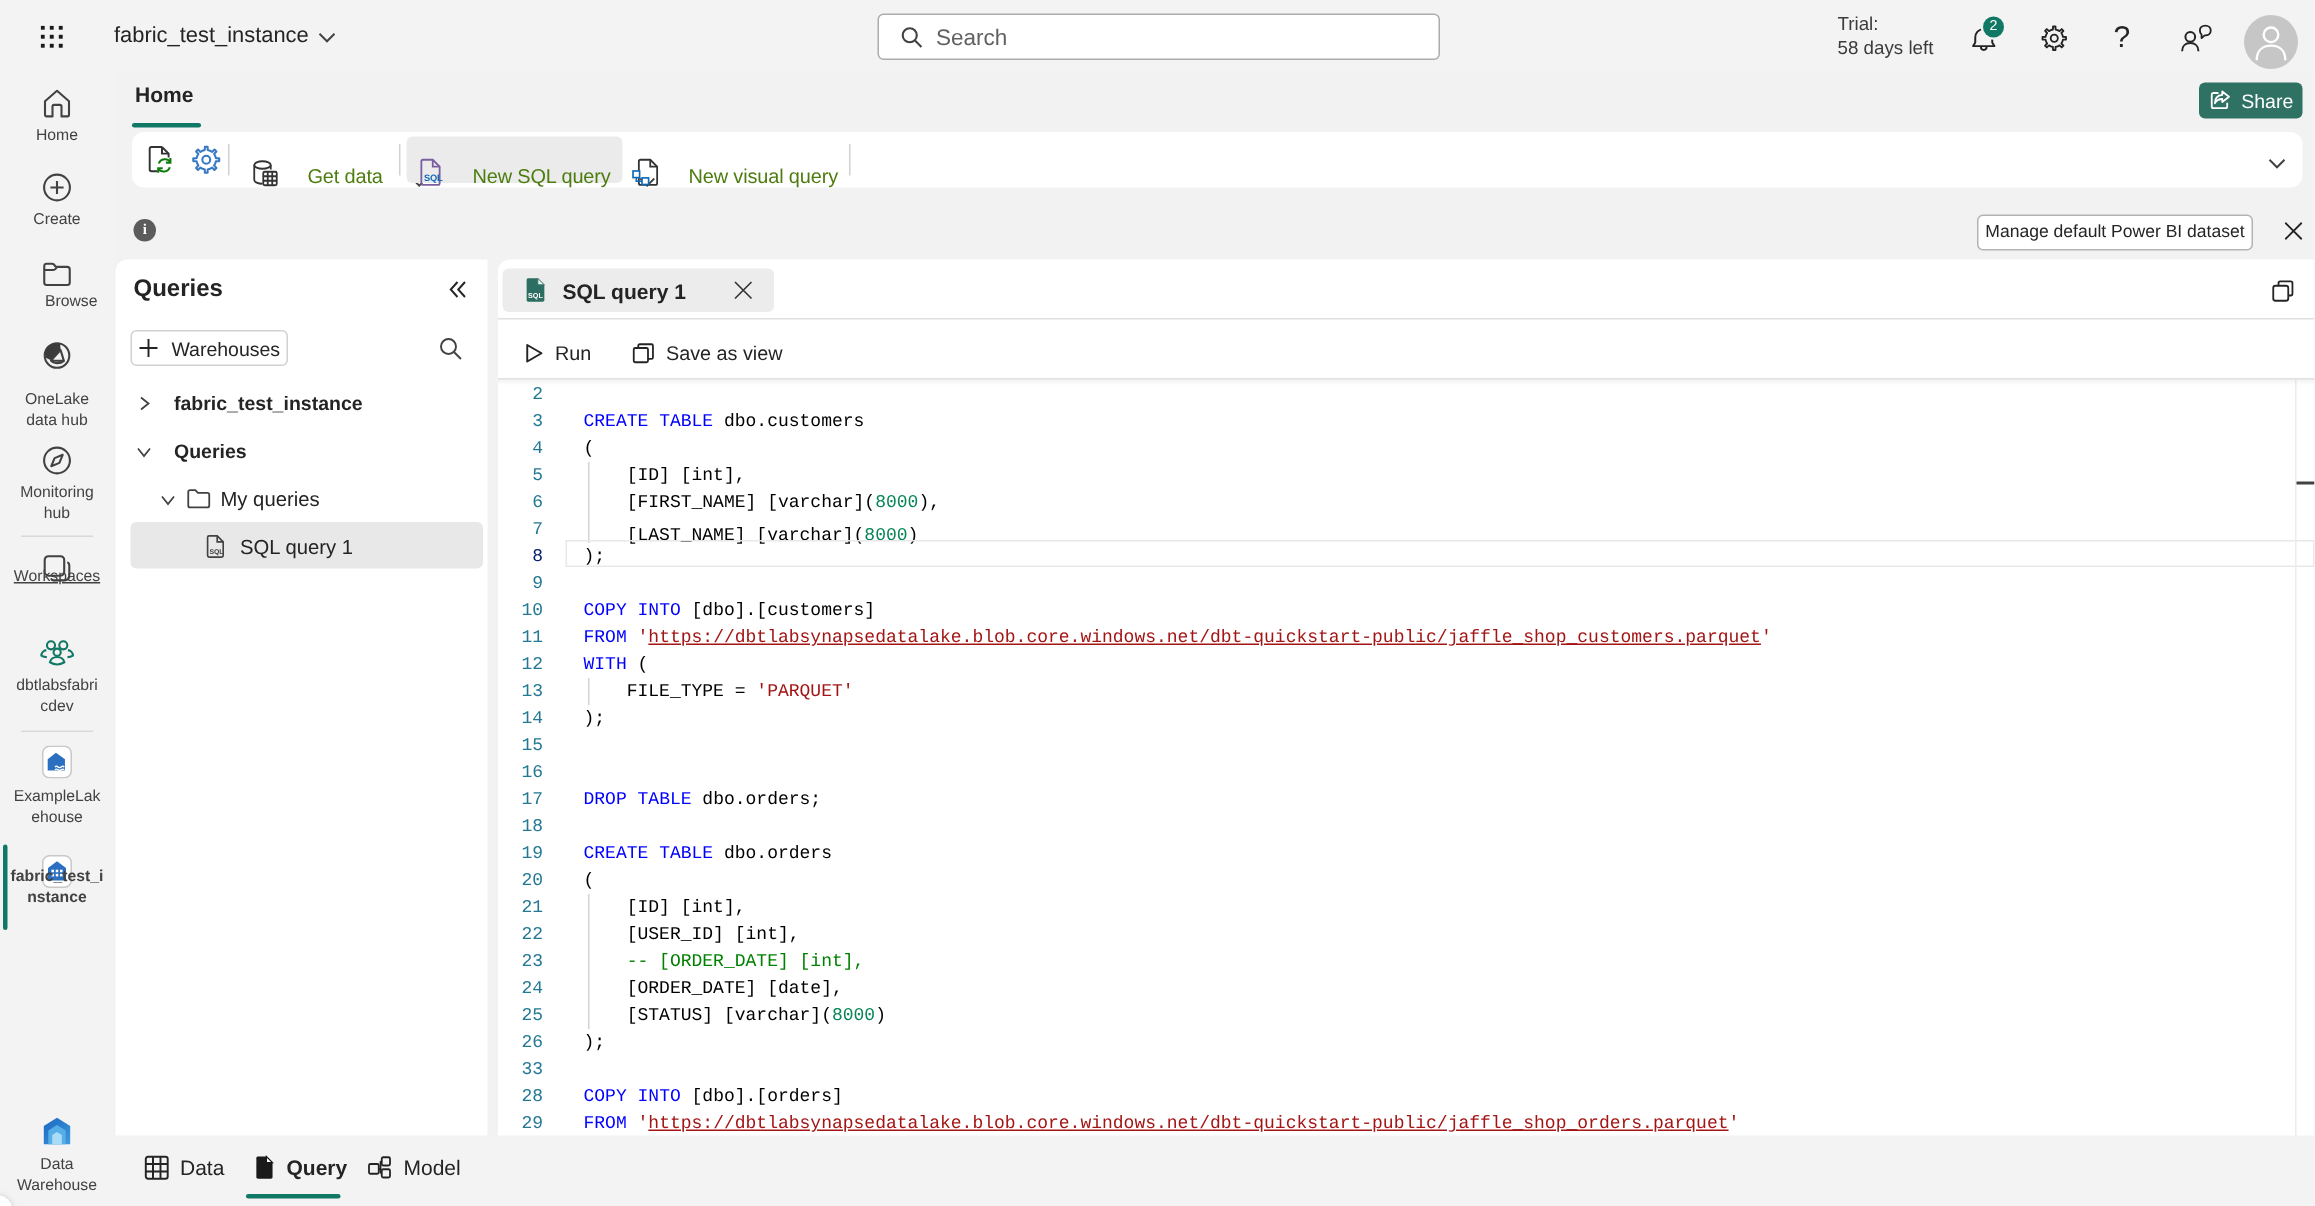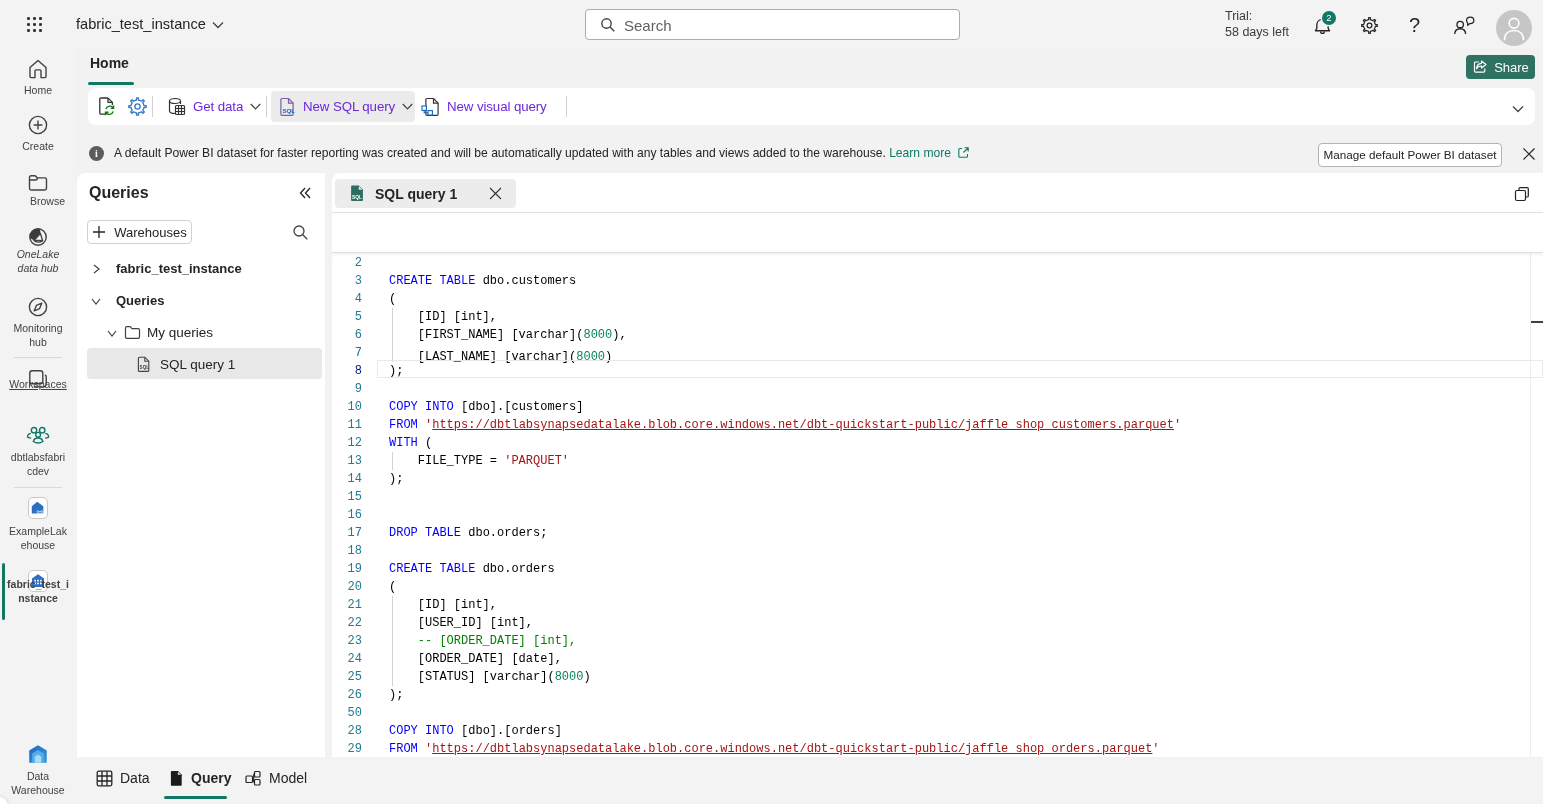--- a/index.html
+++ b/index.html
@@ -14,21 +14,21 @@
 
 #rail{position:absolute;left:0;top:48px;width:76px;height:756px;background:#f3f3f3;z-index:5}
 .ritem{position:absolute;left:0;width:76px;text-align:center;color:#424242;font-size:10.5px;line-height:13.5px}
 .rdiv{position:absolute;left:14px;width:48px;border-top:1px solid #d9d9d9}
 
 #hometab{position:absolute;left:90px;top:55px;font-size:14px;font-weight:700;color:#242424}
 #homeul{position:absolute;left:88px;top:82px;width:46px;height:3px;background:#117865;border-radius:2px}
 #sharebtn{position:absolute;left:1466px;top:55px;width:69px;height:24px;background:#2f7163;border-radius:4px;color:#fff;font-size:13px;display:flex;align-items:center;justify-content:center;gap:6px}
 #ribbon{position:absolute;left:88px;top:88px;width:1447px;height:37px;background:#fff;border-radius:8px}
 .tdiv{position:absolute;top:8px;height:21px;border-left:1px solid #d1d1d1}
-.tbtn{position:absolute;top:0;height:37px;display:flex;align-items:center;gap:7px;font-size:13.3px;letter-spacing:-0.1px;color:#6d28d9}
+.tbtn{position:absolute;top:0;height:37px;display:flex;align-items:flex-end;gap:19px;font-size:13.3px;letter-spacing:-0.1px;color:#4d7c0f}
 
 #banner{position:absolute;left:76px;top:137px;width:1467px;height:33px}
 #bannertext{position:absolute;left:38px;top:9px;font-size:12.1px;color:#242424}
 #managebtn{position:absolute;left:1242px;top:6px;width:184px;height:24px;background:#fff;border:1px solid #b3b3b3;border-radius:4px;font-size:11.7px;text-align:center;line-height:22px}
 
 #explorer{position:absolute;left:77px;top:173px;width:248px;height:584px;background:#fff;border-radius:8px 0 0 0}
 #exptitle{position:absolute;left:12px;top:11px;font-size:16px;font-weight:700}
 #whbtn{position:absolute;left:10px;top:47px;width:105px;height:24px;border:1px solid #d1d1d1;border-radius:4px;font-size:13px;color:#242424;display:flex;align-items:center;justify-content:center;gap:8px}
 .trow{position:absolute;left:0;width:248px;height:31px;display:flex;align-items:center;font-size:13.5px}
 .trow .chev{width:12px;height:12px;flex:none}
@@ -130,21 +130,21 @@
     </div>
     <div class="ritem" style="top: 147px; padding-left: 19px;">Browse</div>
     <div style="position: absolute; left: 27px; top: 178px;">
       <svg width="22" height="22" viewBox="0 0 22 22">
         <circle cx="11" cy="11" r="8.2" stroke="#424242" stroke-width="1.4" fill="none"></circle>
         <path d="M11 2.8 C7 2.8 3.6 5.7 2.9 9.5 L3.5 12.5 L7 14.2 L13.5 7.5 L13 3 C12.4 2.85 11.7 2.8 11 2.8 Z" fill="#3b3b3b"></path>
         <path d="M13.4 7.4 L15.6 14.6 L7 14.3 Z" stroke="#424242" stroke-width="1.4" fill="none" stroke-linejoin="round"></path>
         <path d="M15.6 14.6 C13 16.8 8.6 16.5 7 14.3" stroke="#424242" stroke-width="1.4" fill="none"></path>
       </svg>
     </div>
-    <div class="ritem" style="top: 200px; font-style: italic;">OneLake<br>data hub</div>
+    <div class="ritem" style="top: 212px;">OneLake<br>data hub</div>
     <div style="position: absolute; left: 27px; top: 248px;">
       <svg width="22" height="22" viewBox="0 0 22 22">
         <circle cx="11" cy="11" r="8.6" stroke="#424242" stroke-width="1.4" fill="none"></circle>
         <path d="M14.8 7.2 L12.6 12.6 L7.2 14.8 L9.4 9.4 Z" stroke="#424242" stroke-width="1.4" fill="none" stroke-linejoin="round"></path>
       </svg>
     </div>
     <div class="ritem" style="top: 274px;">Monitoring<br>hub</div>
     <div class="rdiv" style="top: 309px;"></div>
     <div style="position: absolute; left: 27px; top: 320px;">
       <svg width="22" height="22" viewBox="0 0 22 22">
@@ -269,25 +269,20 @@
     <span>New visual query</span>
   </div>
   <div class="tdiv" style="left:478px"></div>
   <svg class="abs" style="left:1424px;top:17px" width="12" height="8" viewBox="0 0 12 8">
       <path d="M1 1.5 L6 6.5 L11 1.5" fill="none" stroke="#424242" stroke-width="1.3"></path>
     </svg>
 </div>
 
 <div id="banner">
   <div class="abs" style="left:13px;top:9px;width:15px;height:15px;border-radius:50%;background:#5c5c5c;color:#fff;font-size:10px;font-weight:700;text-align:center;line-height:15px;font-family:'Liberation Serif',serif">i</div>
-  <div id="bannertext">A default Power BI dataset for faster reporting was created and will be automatically updated with any tables and views added to the warehouse. <span style="color:#117865">Learn more</span>
-  <svg style="display:inline-block;vertical-align:-2px;margin-left:3px" width="13" height="13" viewBox="0 0 13 13">
-        <path d="M5 2.5 L2.8 2.5 C2.1 2.5 1.8 2.9 1.8 3.5 L1.8 10.2 C1.8 10.8 2.1 11.2 2.8 11.2 L9.5 11.2 C10.1 11.2 10.5 10.8 10.5 10.2 L10.5 8" fill="none" stroke="#117865" stroke-width="1.1"></path>
-        <path d="M7.5 1.8 L11.2 1.8 L11.2 5.5 M11 2 L6.5 6.5" fill="none" stroke="#117865" stroke-width="1.1"></path>
-      </svg></div>
   <div id="managebtn">Manage default Power BI dataset</div>
   <svg class="abs" style="left:1447px;top:11px" width="12" height="12" viewBox="0 0 12 12">
       <path d="M0.5 0.5 L11.5 11.5 M11.5 0.5 L0.5 11.5" stroke="#242424" stroke-width="1.2"></path>
     </svg>
 </div>
 
 <div id="explorer">
   <div id="exptitle">Queries</div>
   <svg class="abs" style="left:221px;top:13px" width="14" height="14" viewBox="0 0 14 14">
       <path d="M7 2 L2.5 7 L7 12 M12 2 L7.5 7 L12 12" fill="none" stroke="#242424" stroke-width="1.3"></path>
@@ -341,20 +336,31 @@
     <span style="margin-left:10px;font-size:14px;font-weight:700">SQL query 1</span>
     <svg style="margin-left:32px" width="13" height="13" viewBox="0 0 13 13">
         <path d="M1 1 L12 12 M12 1 L1 12" stroke="#333" stroke-width="1.1"></path>
       </svg>
   </div>
   <svg class="abs" style="left:1182px;top:13px" width="16" height="16" viewBox="0 0 16 16">
       <rect x="1.5" y="4.5" width="10" height="10" rx="1.5" fill="none" stroke="#242424" stroke-width="1.2"></rect>
       <path d="M5 4.5 L5 2.8 C5 2 5.4 1.6 6.1 1.6 L13.2 1.6 C13.9 1.6 14.3 2 14.3 2.7 L14.3 9.9 C14.3 10.6 13.9 11 13.2 11 L11.5 11" fill="none" stroke="#242424" stroke-width="1.2"></path>
     </svg>
   <div id="tabbar-border"></div>
+  <div id="runbar">
+    <svg class="abs" style="left:17px;top:15px" width="14" height="15" viewBox="0 0 14 15">
+        <path d="M2.5 2 L12 7.5 L2.5 13 Z" fill="none" stroke="#242424" stroke-width="1.3" stroke-linejoin="round"></path>
+      </svg>
+    <div class="abs" style="left:38px;top:15px;font-size:13.2px">Run</div>
+    <svg class="abs" style="left:89px;top:15px" width="16" height="15" viewBox="0 0 16 15">
+        <rect x="1.5" y="4" width="9.5" height="9.5" rx="1" fill="none" stroke="#242424" stroke-width="1.2"></rect>
+        <path d="M4.5 4 L4.5 2.5 C4.5 1.9 4.9 1.5 5.5 1.5 L13.3 1.5 C13.9 1.5 14.3 1.9 14.3 2.5 L14.3 10.3 C14.3 10.9 13.9 11.3 13.3 11.3 L11 11.3" fill="none" stroke="#242424" stroke-width="1.2"></path>
+      </svg>
+    <div class="abs" style="left:112px;top:15px;font-size:13.2px">Save as view</div>
+  </div>
   <div id="runbar-border"></div>
   <div id="editor">
       <div class="ln" style="top:1px">2</div>
       <div class="cl" style="top:1px"></div>
       <div class="ln" style="top:19px">3</div>
       <div class="cl" style="top:19px"><span class="k">CREATE</span> <span class="k">TABLE</span> dbo.customers</div>
       <div class="ln" style="top:37px">4</div>
       <div class="cl" style="top:37px">(</div>
       <div class="ln" style="top:55px">5</div>
       <div class="cl" style="top:55px">    [ID] [int],</div>
@@ -393,21 +399,21 @@
       <div class="ln" style="top:361px">22</div>
       <div class="cl" style="top:361px">    [USER_ID] [int],</div>
       <div class="ln" style="top:379px">23</div>
       <div class="cl" style="top:379px"><span class="c">    -- [ORDER_DATE] [int],</span></div>
       <div class="ln" style="top:397px">24</div>
       <div class="cl" style="top:397px">    [ORDER_DATE] [date],</div>
       <div class="ln" style="top:415px">25</div>
       <div class="cl" style="top:415px">    [STATUS] [varchar](<span class="n">8000</span>)</div>
       <div class="ln" style="top:433px">26</div>
       <div class="cl" style="top:433px">);</div>
-      <div class="ln" style="top:451px">50</div>
+      <div class="ln" style="top:451px">33</div>
       <div class="cl" style="top:451px"></div>
       <div class="ln" style="top:469px">28</div>
       <div class="cl" style="top:469px"><span class="k">COPY</span> <span class="k">INTO</span> [dbo].[orders]</div>
       <div class="ln" style="top:487px">29</div>
       <div class="cl" style="top:487px"><span class="k">FROM</span> <span class="s">'<u>https://dbtlabsynapsedatalake.blob.core.windows.net/dbt-quickstart-public/jaffle_shop_orders.parquet</u>'</span></div>
       <div class="guide" style="left:60px;top:55px;height:54px"></div>
       <div class="guide" style="left:60px;top:199px;height:18px"></div>
       <div class="guide" style="left:60px;top:343px;height:90px"></div>
       <div id="curline"></div>
       <div id="editor-rule"></div>

